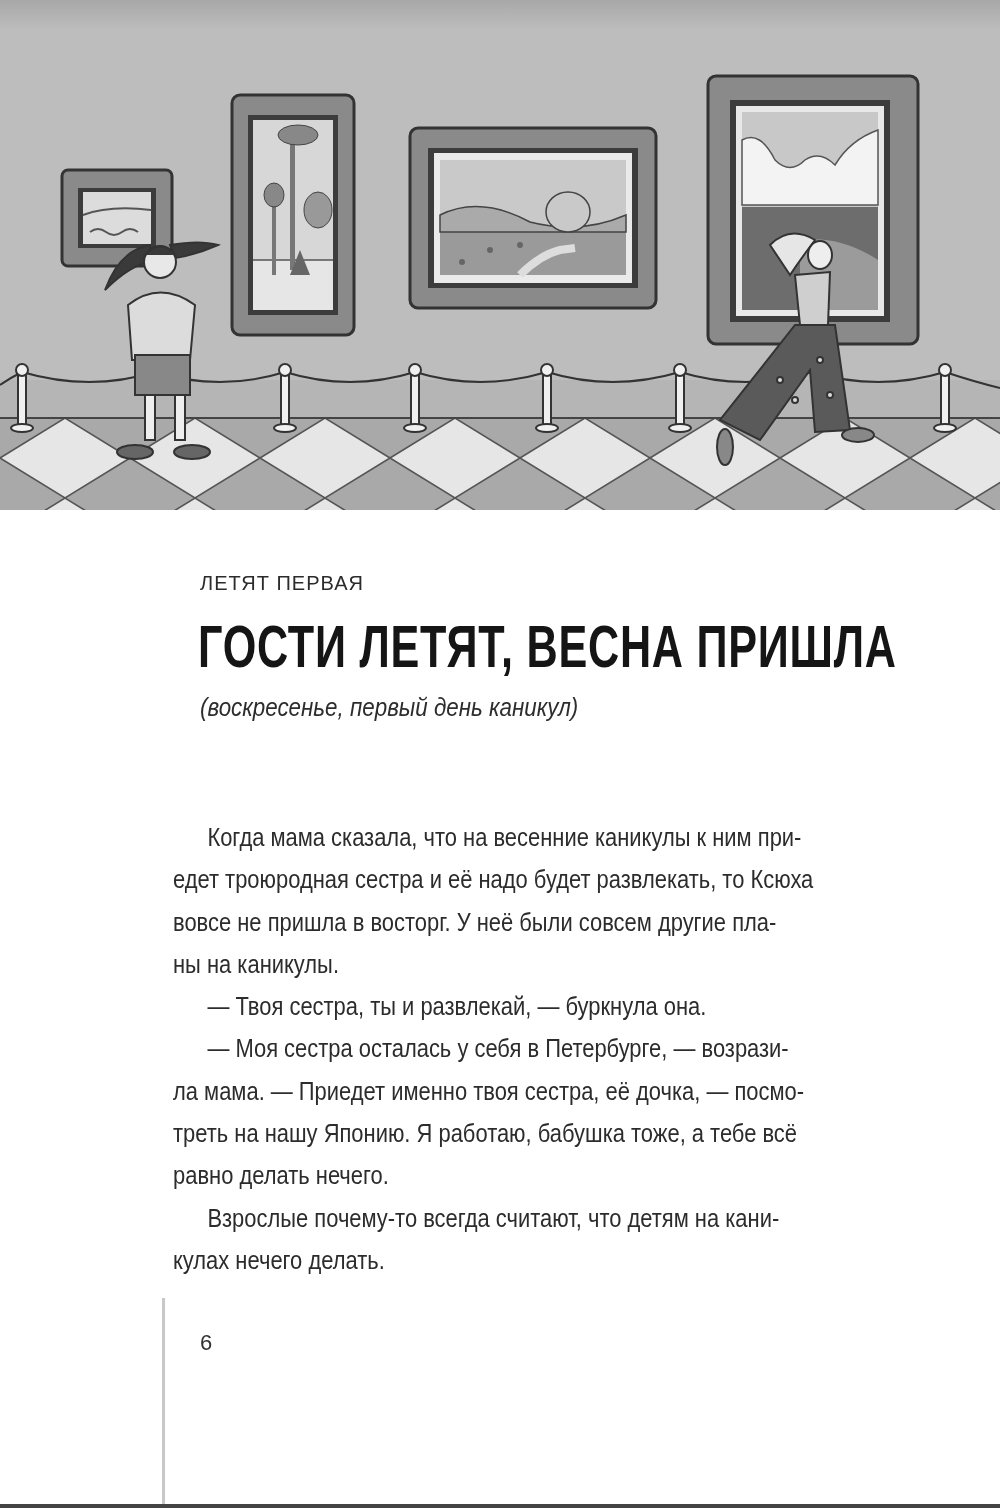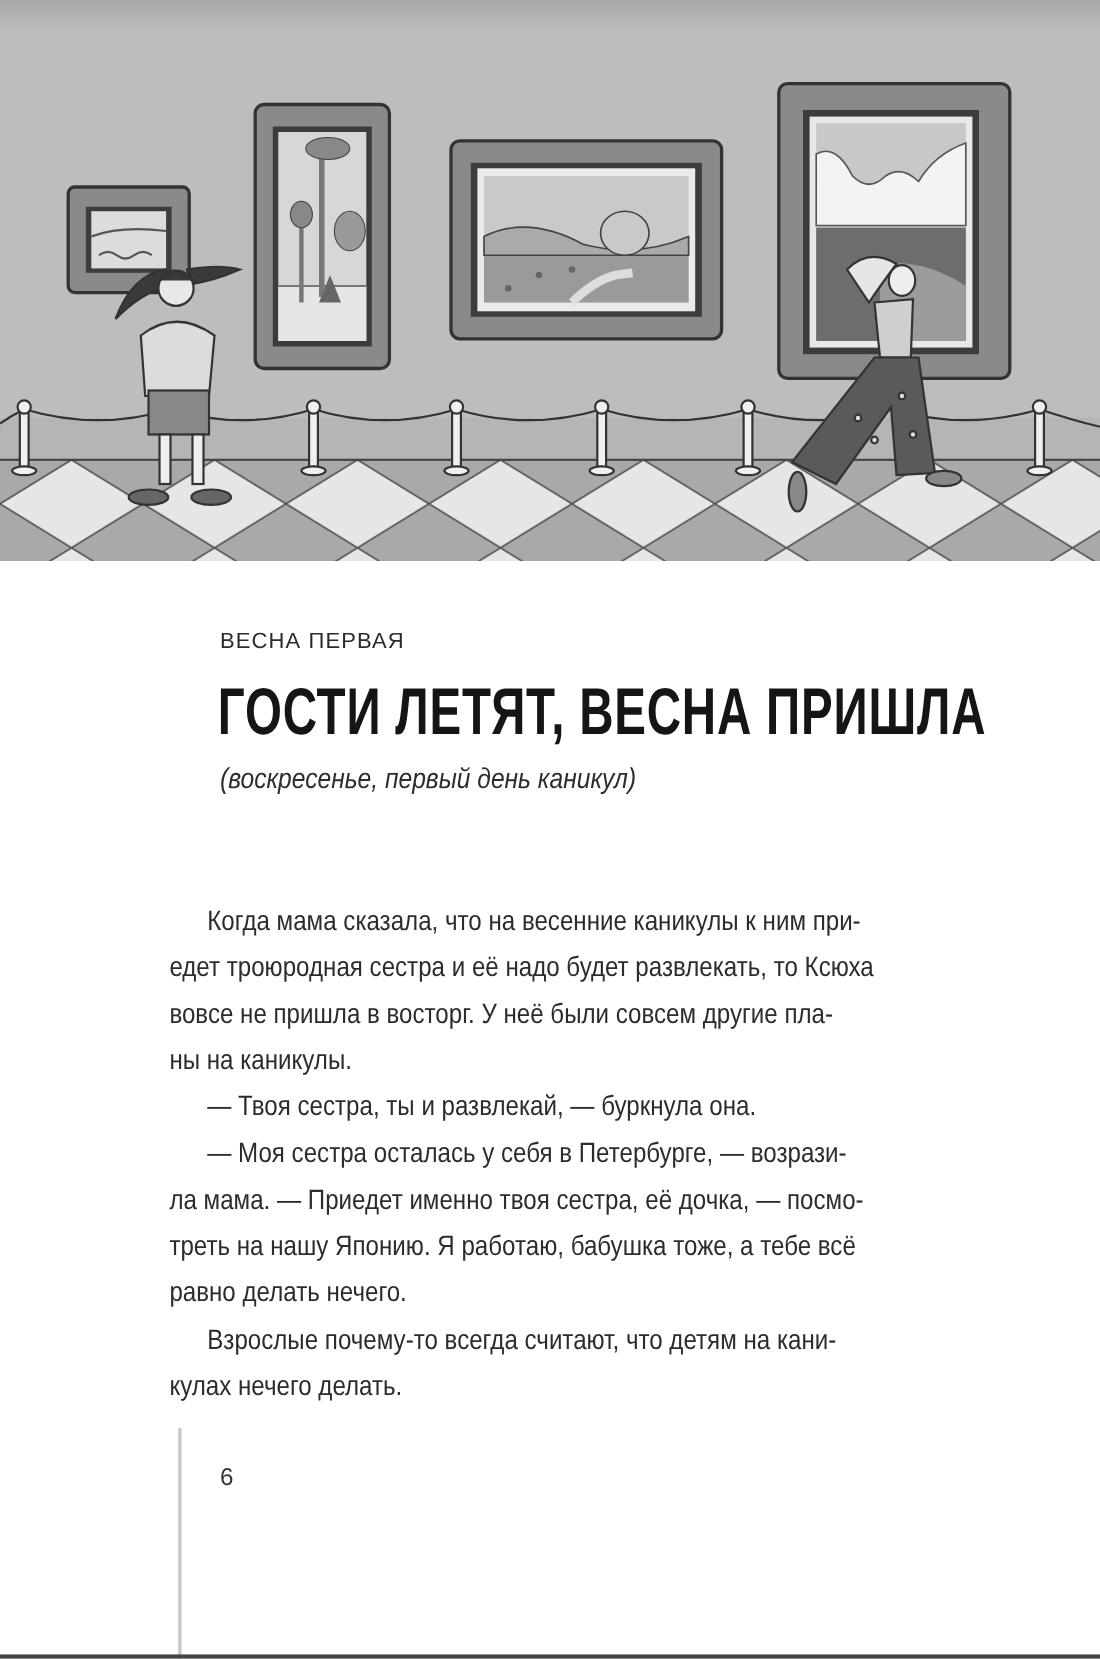--- a/index.html
+++ b/index.html
@@ -4,21 +4,21 @@
 <style>
   html, body { margin:0; padding:0; }
   body { width:1000px; height:1508px; background:#ffffff; position:relative; overflow:hidden;
          font-family:"Liberation Sans", sans-serif; color:#2a2a2a; }
   .illustration { position:absolute; left:0; top:0; width:1000px; height:510px; background:#bdbdbd; overflow:hidden; }
   .illustration svg { display:block; }
   .chapter-label { position:absolute; left:200px; top:572px; font-size:20px; letter-spacing:1px; color:#2b2b2b; }
   .chapter-title { position:absolute; left:198px; top:612px; font-family:"Liberation Sans", sans-serif; font-weight:bold;
                    font-size:60px; letter-spacing:1px; color:#151515; transform:scaleX(0.72); transform-origin:left top; white-space:nowrap; }
   .chapter-subtitle { position:absolute; left:200px; top:692px; font-style:italic; font-size:26px; color:#2d2d2d; transform:scaleX(0.86); transform-origin:left top; white-space:nowrap; }
-  .body-text { position:absolute; left:154px; top:816px; width:735px; font-size:25.5px; line-height:42.3px; color:#2c2c2c; }
+  .body-text { position:absolute; left:173px; top:816px; width:735px; font-size:25.5px; line-height:42.3px; color:#2c2c2c; }
   .line { white-space:nowrap; transform:scaleX(0.86); transform-origin:left top; height:42.3px; }
   .indent { padding-left:40px; }
   .page-rule { position:absolute; left:162px; top:1298px; width:3px; height:210px; background:#c8c8c8; }
   .page-number { position:absolute; left:200px; top:1330px; font-size:22px; color:#333; }
   .bottom-edge { position:absolute; left:0; top:1504px; width:1000px; height:4px; background:#444; }
 </style>
 </head>
 <body>
 
 <div class="illustration">
@@ -132,21 +132,21 @@
       <circle cx="780" cy="380" r="3" fill="#ddd"></circle>
         <circle cx="795" cy="400" r="3" fill="#ddd"></circle>
         <circle cx="820" cy="360" r="3" fill="#ddd"></circle>
         <circle cx="830" cy="395" r="3" fill="#ddd"></circle>
       <ellipse cx="725" cy="447" rx="8" ry="18" fill="#888"></ellipse>
       <ellipse cx="858" cy="435" rx="16" ry="7" fill="#888"></ellipse>
     </g>
   </svg>
 </div>
 
-<div class="chapter-label">ВЕСНА ПЕРВАЯ</div>
+<div class="chapter-label">ЛЕТЯТ ПЕРВАЯ</div>
 <div class="chapter-title">ГОСТИ ЛЕТЯТ, ВЕСНА ПРИШЛА</div>
 <div class="chapter-subtitle">(воскресенье, первый день каникул)</div>
 
 <div class="body-text">
   <div class="line indent">Когда мама сказала, что на весенние каникулы к ним при-</div>
   <div class="line">едет троюродная сестра и её надо будет развлекать, то Ксюха</div>
   <div class="line">вовсе не пришла в восторг. У неё были совсем другие пла-</div>
   <div class="line">ны на каникулы.</div>
   <div class="line indent">— Твоя сестра, ты и развлекай, — буркнула она.</div>
   <div class="line indent">— Моя сестра осталась у себя в Петербурге, — возрази-</div>

